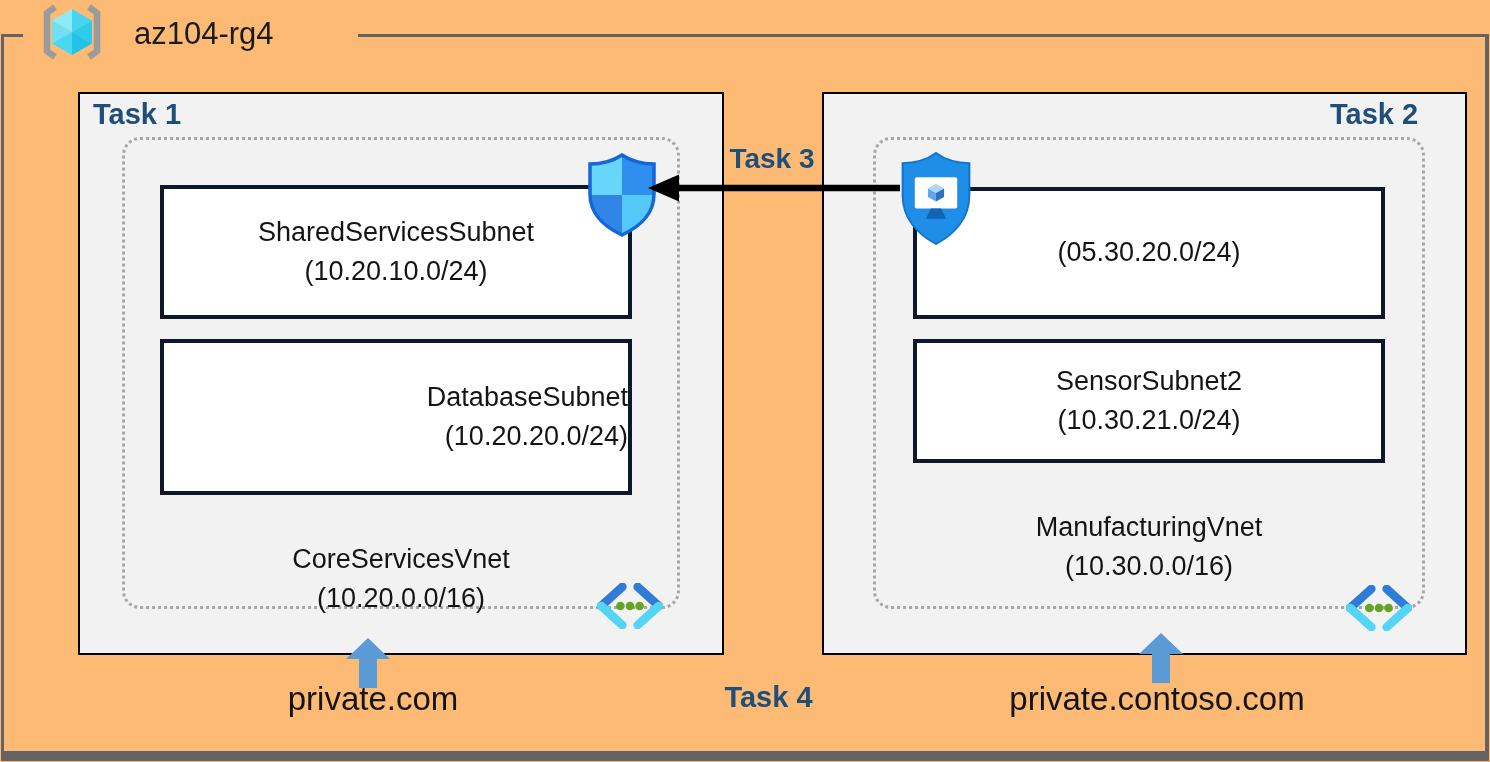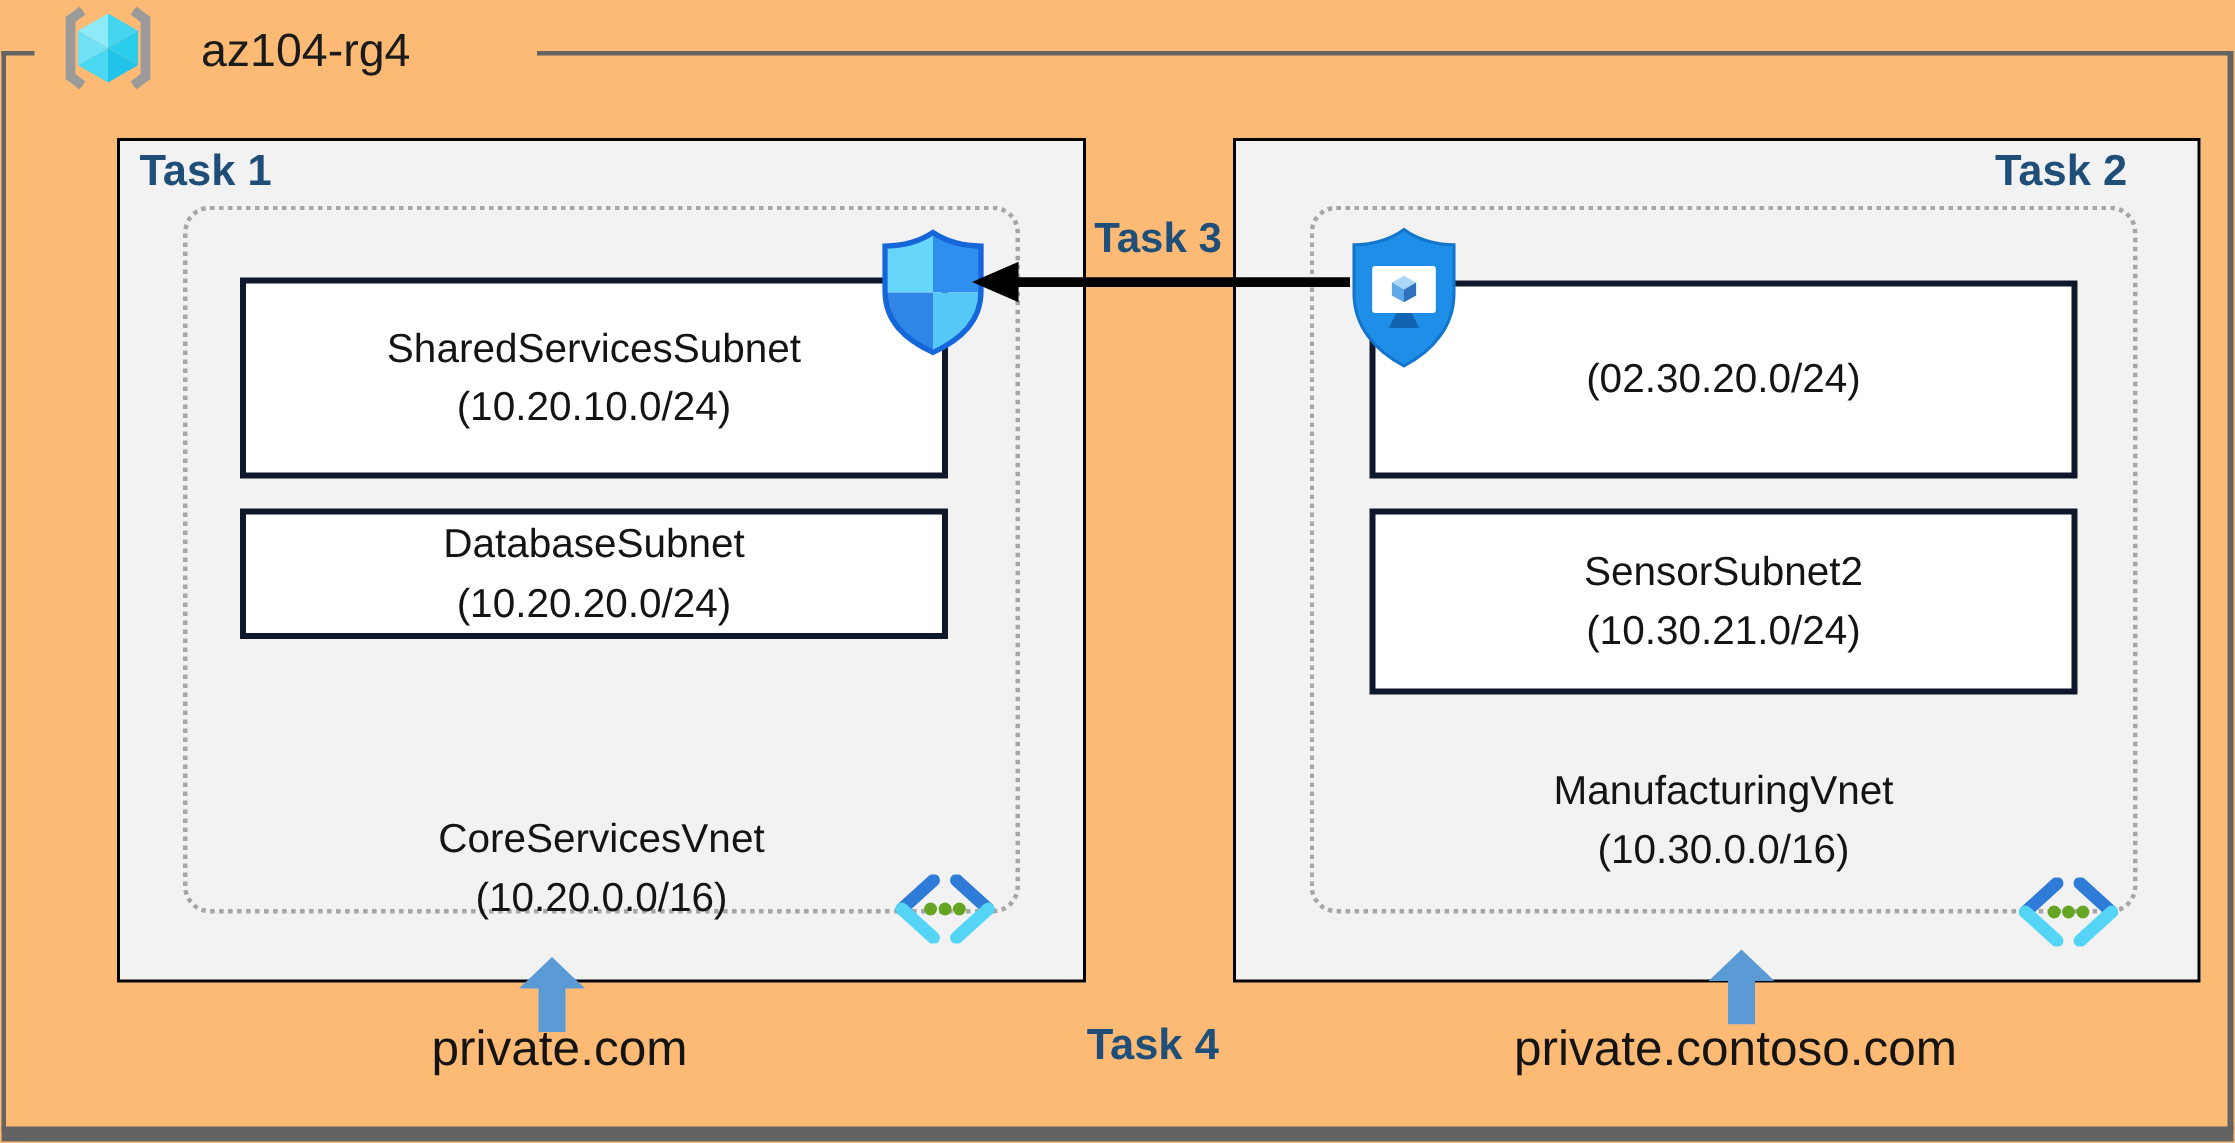--- a/index.html
+++ b/index.html
@@ -28,21 +28,21 @@
   .task4{left:716px;top:681px;width:105px;text-align:center;font-size:29px;}
   
   .vnet-area{position:absolute;top:137px;height:472px;border:3px dotted #A6A6A6;border-radius:18px;box-sizing:border-box;}
   .vnet-area.left{left:122px;width:558px;}
   .vnet-area.right{left:873px;width:552px;}
   
   .subnet{position:absolute;width:472px;background:#ffffff;border:4px solid #0f172a;box-sizing:border-box;
           display:flex;flex-direction:column;align-items:center;justify-content:center;
           font-size:27px;line-height:1.45;text-align:center;color:#141414;}
   .sub-l1{left:160px;top:185px;height:134px;}
-  .sub-l2{left:160px;top:339px;height:87px;}
+  .sub-l2{left:160px;top:339px;height:156px;align-items:flex-end;}
   .sub-r1{left:913px;top:187px;height:132px;}
   .sub-r2{left:913px;top:339px;height:124px;}
   
   .vnet-name{position:absolute;top:508px;font-size:27px;line-height:1.45;text-align:center;color:#141414;}
   .vnet-name.left{left:122px;width:558px;margin-top:32px;}
   .vnet-name.right{left:873px;width:552px;}
   
   .icon{position:absolute;}
   .nsg-icon{left:584px;top:152px;}
   .svm-icon{left:895px;top:150px;}
@@ -96,21 +96,21 @@
   <div class="vnet-name left">
     <div>CoreServicesVnet</div>
     <div>(10.20.0.0/16)</div>
   </div>
 
   <div class="task-box right"></div>
   <div class="task-label task2">Task 2</div>
   <div class="vnet-area right"></div>
 
   <div class="subnet sub-r1">
-    <span>(02.30.20.0/24)</span>
+    <span>(05.30.20.0/24)</span>
   </div>
   <div class="subnet sub-r2">
     <span>SensorSubnet2</span>
     <span>(10.30.21.0/24)</span>
   </div>
   <div class="vnet-name right">
     <div>ManufacturingVnet</div>
     <div>(10.30.0.0/16)</div>
   </div>
 

